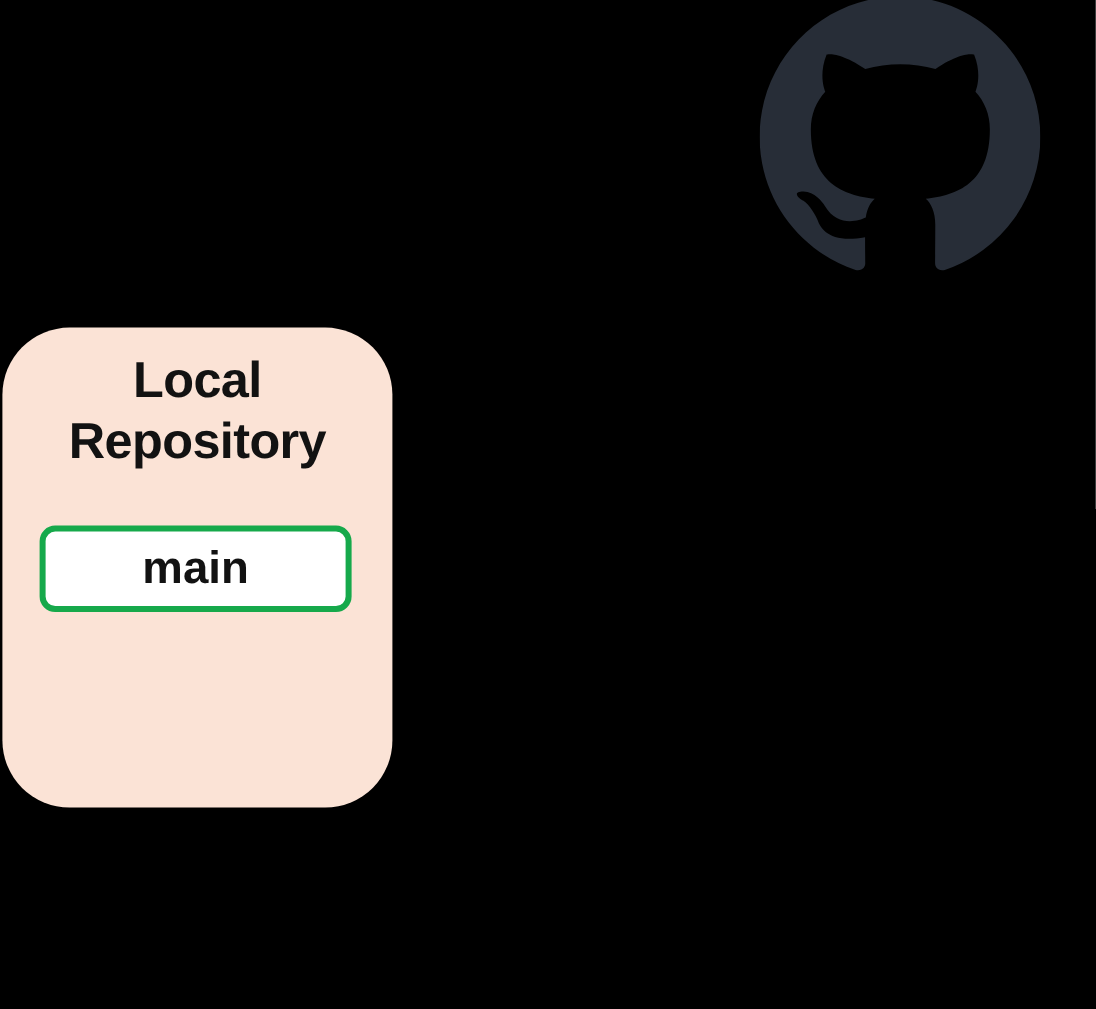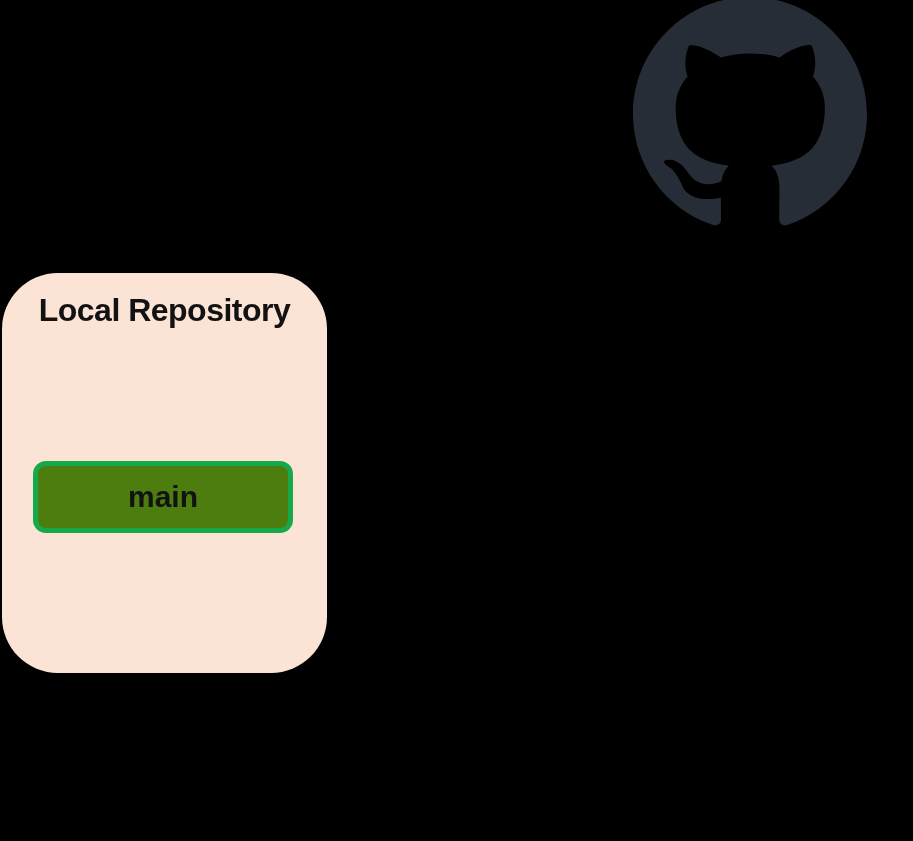--- a/index.html
+++ b/index.html
@@ -31,39 +31,38 @@
     left: 2px;
     width: 325px;
   }
   #remote-box {
     left: 587px;
     width: 320px;
   }
   .repo-title {
     padding-top: 18px;
     text-align: center;
-    font-size: 32px;
+    font-size: 42px;
     line-height: 1.22;
     font-weight: 600;
     color: #121212;
     letter-spacing: -0.5px;
   }
   .branch-badge {
     position: absolute;
-    background: #4d7c0f;
+    background: #ffffff;
     border: 5px solid #444;
     border-radius: 13px;
     box-sizing: border-box;
     display: flex;
     align-items: center;
     justify-content: center;
-    font-size: 30px;
+    font-size: 38px;
     font-weight: 600;
     color: #121212;
-    margin-top: 23px;
   }
   #local-branch-main {
     left: 31px;
     top: 165px;
     width: 260px;
     height: 72px;
   }
   #remote-branch-main {
     left: 30px;
     top: 165px;

